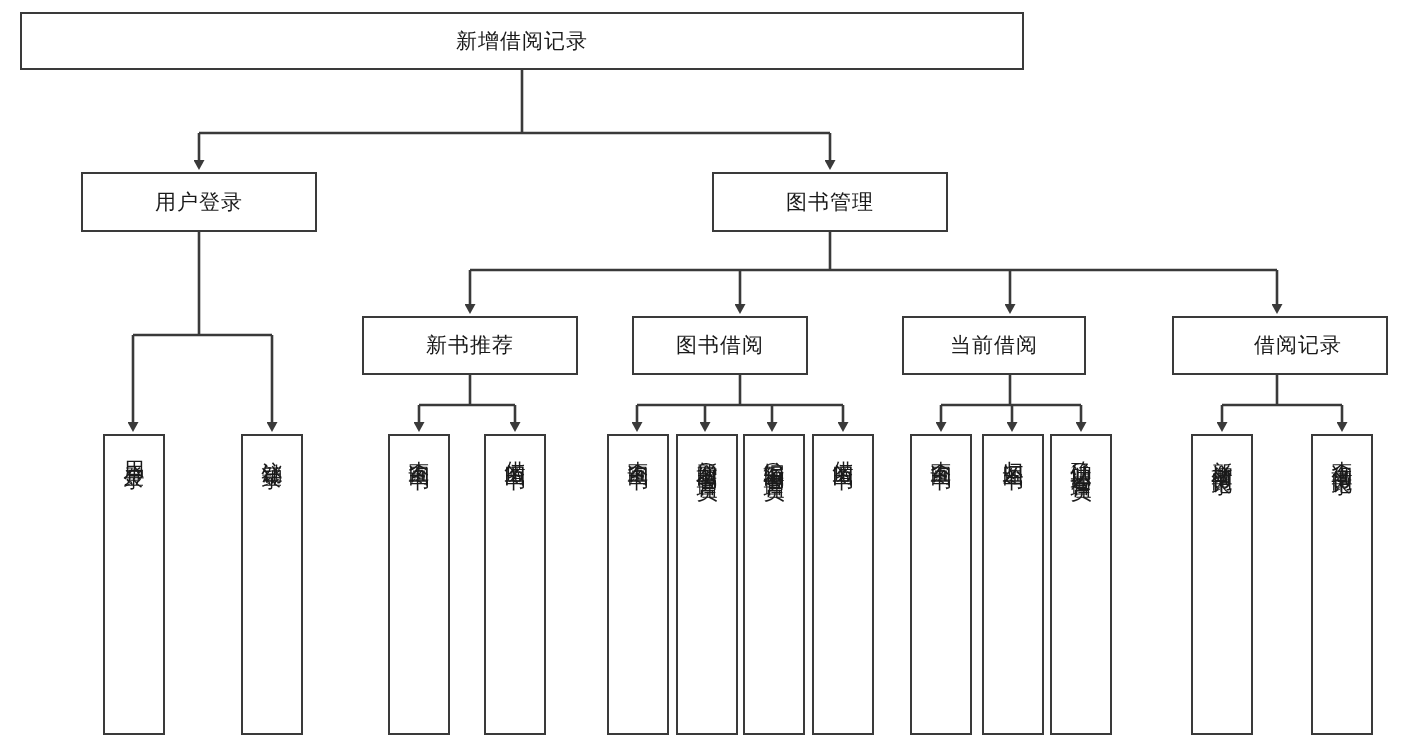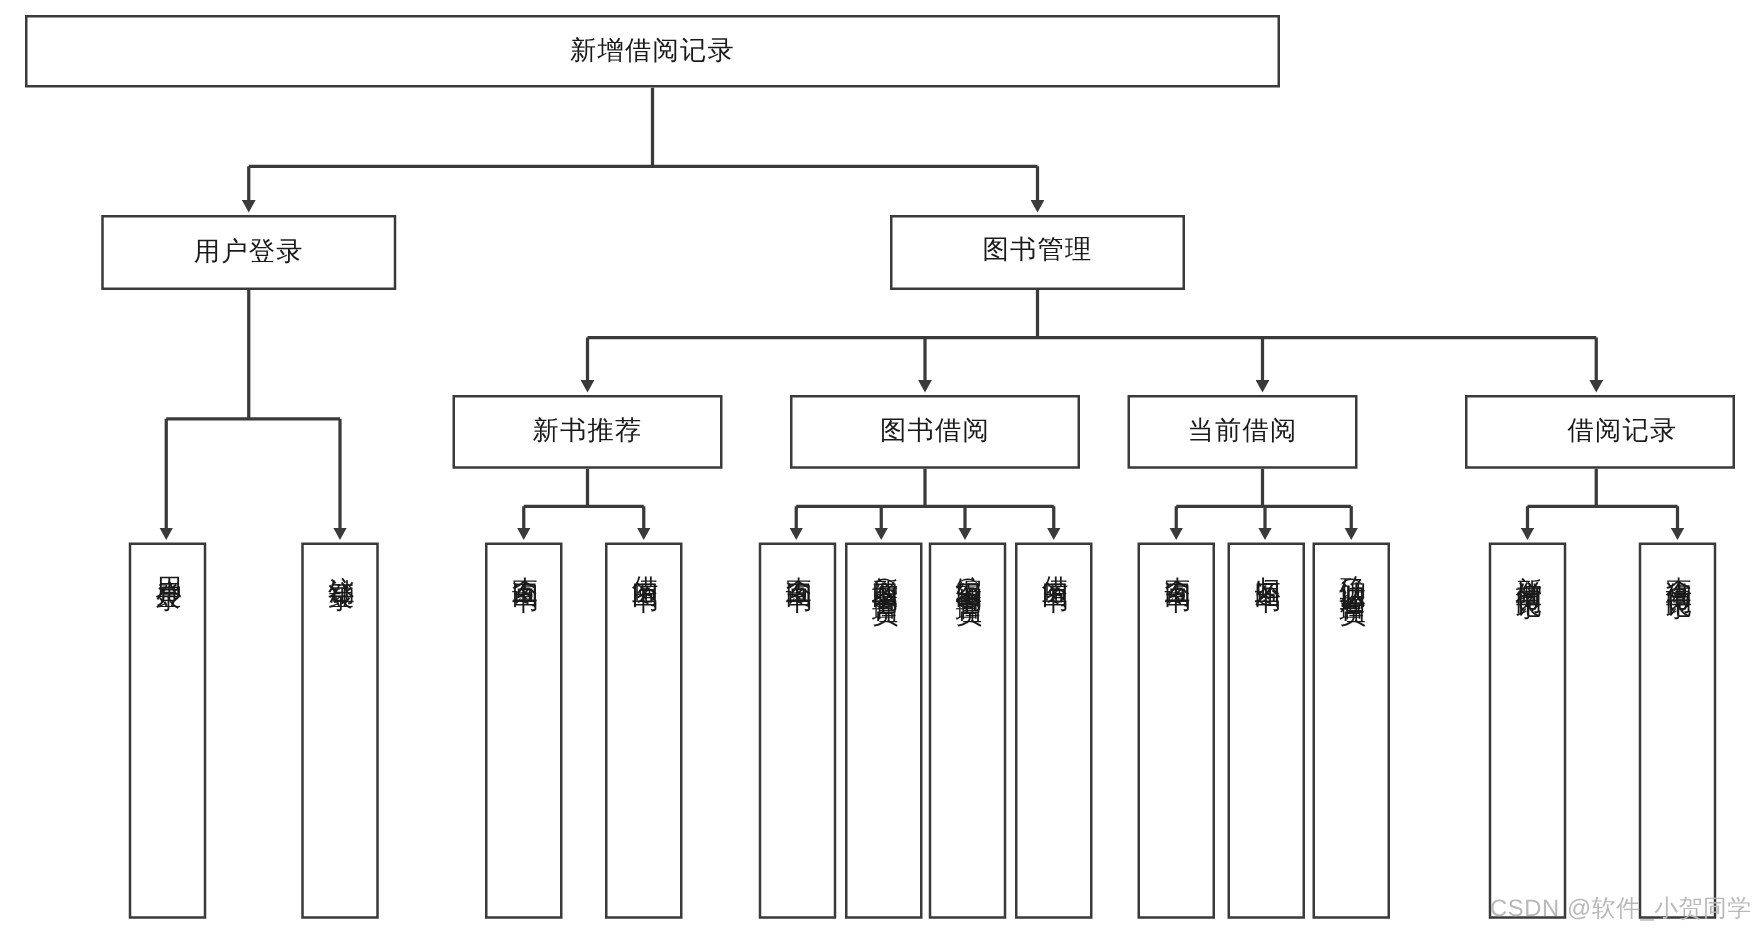--- a/index.html
+++ b/index.html
@@ -115,28 +115,28 @@
     </g>
   </svg>
 
   <div class="node" style="left:20px; top:12px; width:1004px; height:58px;">
     <span class="label">新增借阅记录</span>
   </div>
 
   <div class="node" style="left:81px; top:172px; width:236px; height:60px;">
     <span class="label">用户登录</span>
   </div>
-  <div class="node" style="left:712px; top:172px; width:236px; height:60px;font-family:Liberation Mono, monospace;">
+  <div class="node" style="left:712px; top:172px; width:236px; height:60px;">
     <span class="label">图书管理</span>
   </div>
 
   <div class="node" style="left:362px; top:316px; width:216px; height:59px;">
     <span class="label">新书推荐</span>
   </div>
-  <div class="node" style="left:632px; top:316px; width:232px; height:59px;">
+  <div class="node" style="left:632px; top:316px; width:176px; height:59px;">
     <span class="label">图书借阅</span>
   </div>
   <div class="node" style="left:902px; top:316px; width:184px; height:59px;">
     <span class="label">当前借阅</span>
   </div>
   <div class="node" style="left:1172px; top:316px; width:216px; height:59px;padding-left:36px;">
     <span class="label">借阅记录</span>
   </div>
 
   <div class="node vert" style="left:103px; top:434px; width:62px; height:301px;">
@@ -176,15 +176,14 @@
     <span class="label">确认归还（管理员）</span>
   </div>
 
   <div class="node vert" style="left:1191px; top:434px; width:62px; height:301px;">
     <span class="label">新增借阅记录</span>
   </div>
   <div class="node vert" style="left:1311px; top:434px; width:62px; height:301px;">
     <span class="label">查询借阅记录</span>
   </div>
 
-  <div class="watermark" style="left:1192px; top:714px;">CSDN @软件_小贺同学</div>
 
 </div>
 
 </body></html>

